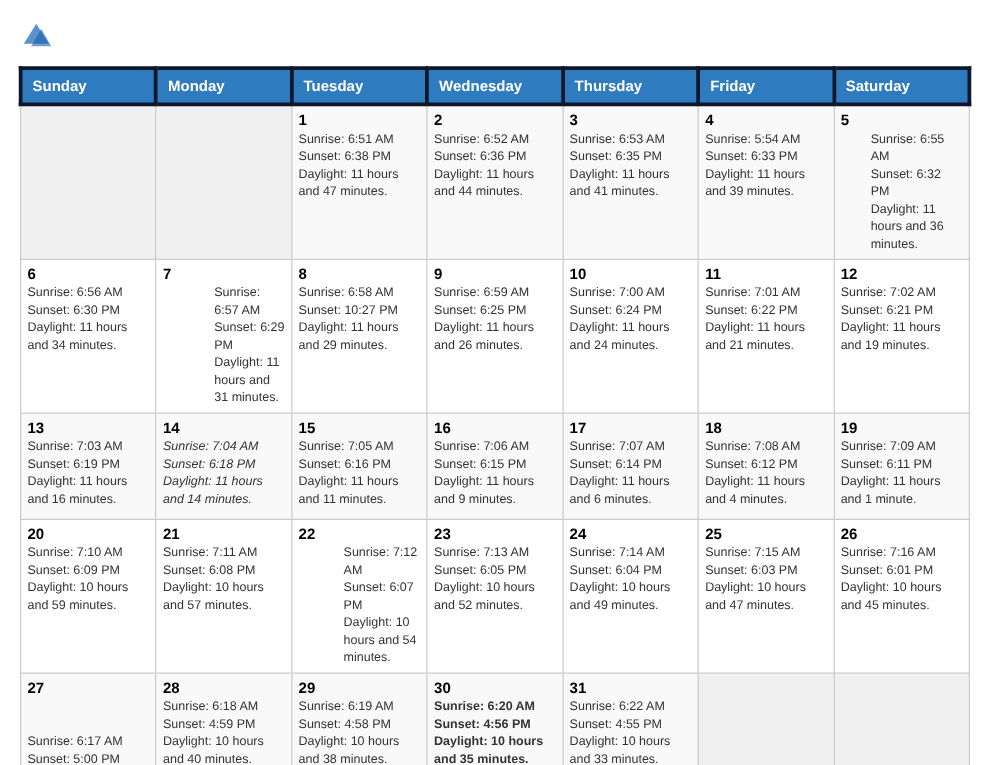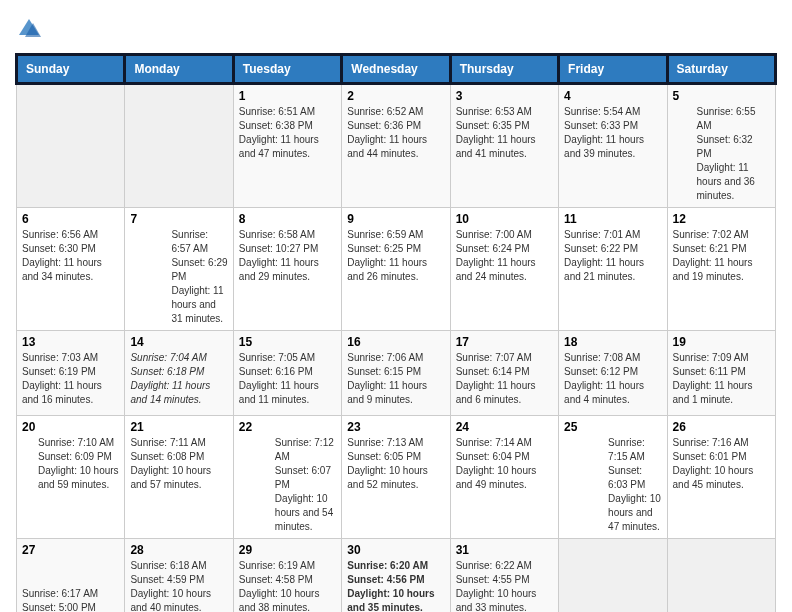--- a/index.html
+++ b/index.html
@@ -235,21 +235,21 @@
         <td>
           <span class="day-num">19</span>
           <div class="day-content" style="white-space: pre-line;">Sunrise: 7:09 AM
 Sunset: 6:11 PM
 Daylight: 11 hours and 1 minute.</div>
         </td>
       </tr>
       <tr>
         <td>
           <span class="day-num">20</span>
-          <div class="day-content" style="white-space: pre-line; margin-left: 16px;">Sunrise: 7:10 AM
+          <div class="day-content" style="white-space: pre-line;">Sunrise: 7:10 AM
 Sunset: 6:09 PM
 Daylight: 10 hours and 59 minutes.</div>
         </td>
         <td>
           <span class="day-num">21</span>
           <div class="day-content" style="white-space: pre-line;">Sunrise: 7:11 AM
 Sunset: 6:08 PM
 Daylight: 10 hours and 57 minutes.</div>
         </td>
         <td>
@@ -265,21 +265,21 @@
 Daylight: 10 hours and 52 minutes.</div>
         </td>
         <td>
           <span class="day-num">24</span>
           <div class="day-content" style="white-space: pre-line;">Sunrise: 7:14 AM
 Sunset: 6:04 PM
 Daylight: 10 hours and 49 minutes.</div>
         </td>
         <td>
           <span class="day-num">25</span>
-          <div class="day-content" style="white-space: pre-line; margin-left: 44px;">Sunrise: 7:15 AM
+          <div class="day-content" style="white-space: pre-line;">Sunrise: 7:15 AM
 Sunset: 6:03 PM
 Daylight: 10 hours and 47 minutes.</div>
         </td>
         <td>
           <span class="day-num">26</span>
           <div class="day-content" style="white-space: pre-line;">Sunrise: 7:16 AM
 Sunset: 6:01 PM
 Daylight: 10 hours and 45 minutes.</div>
         </td>
       </tr>

